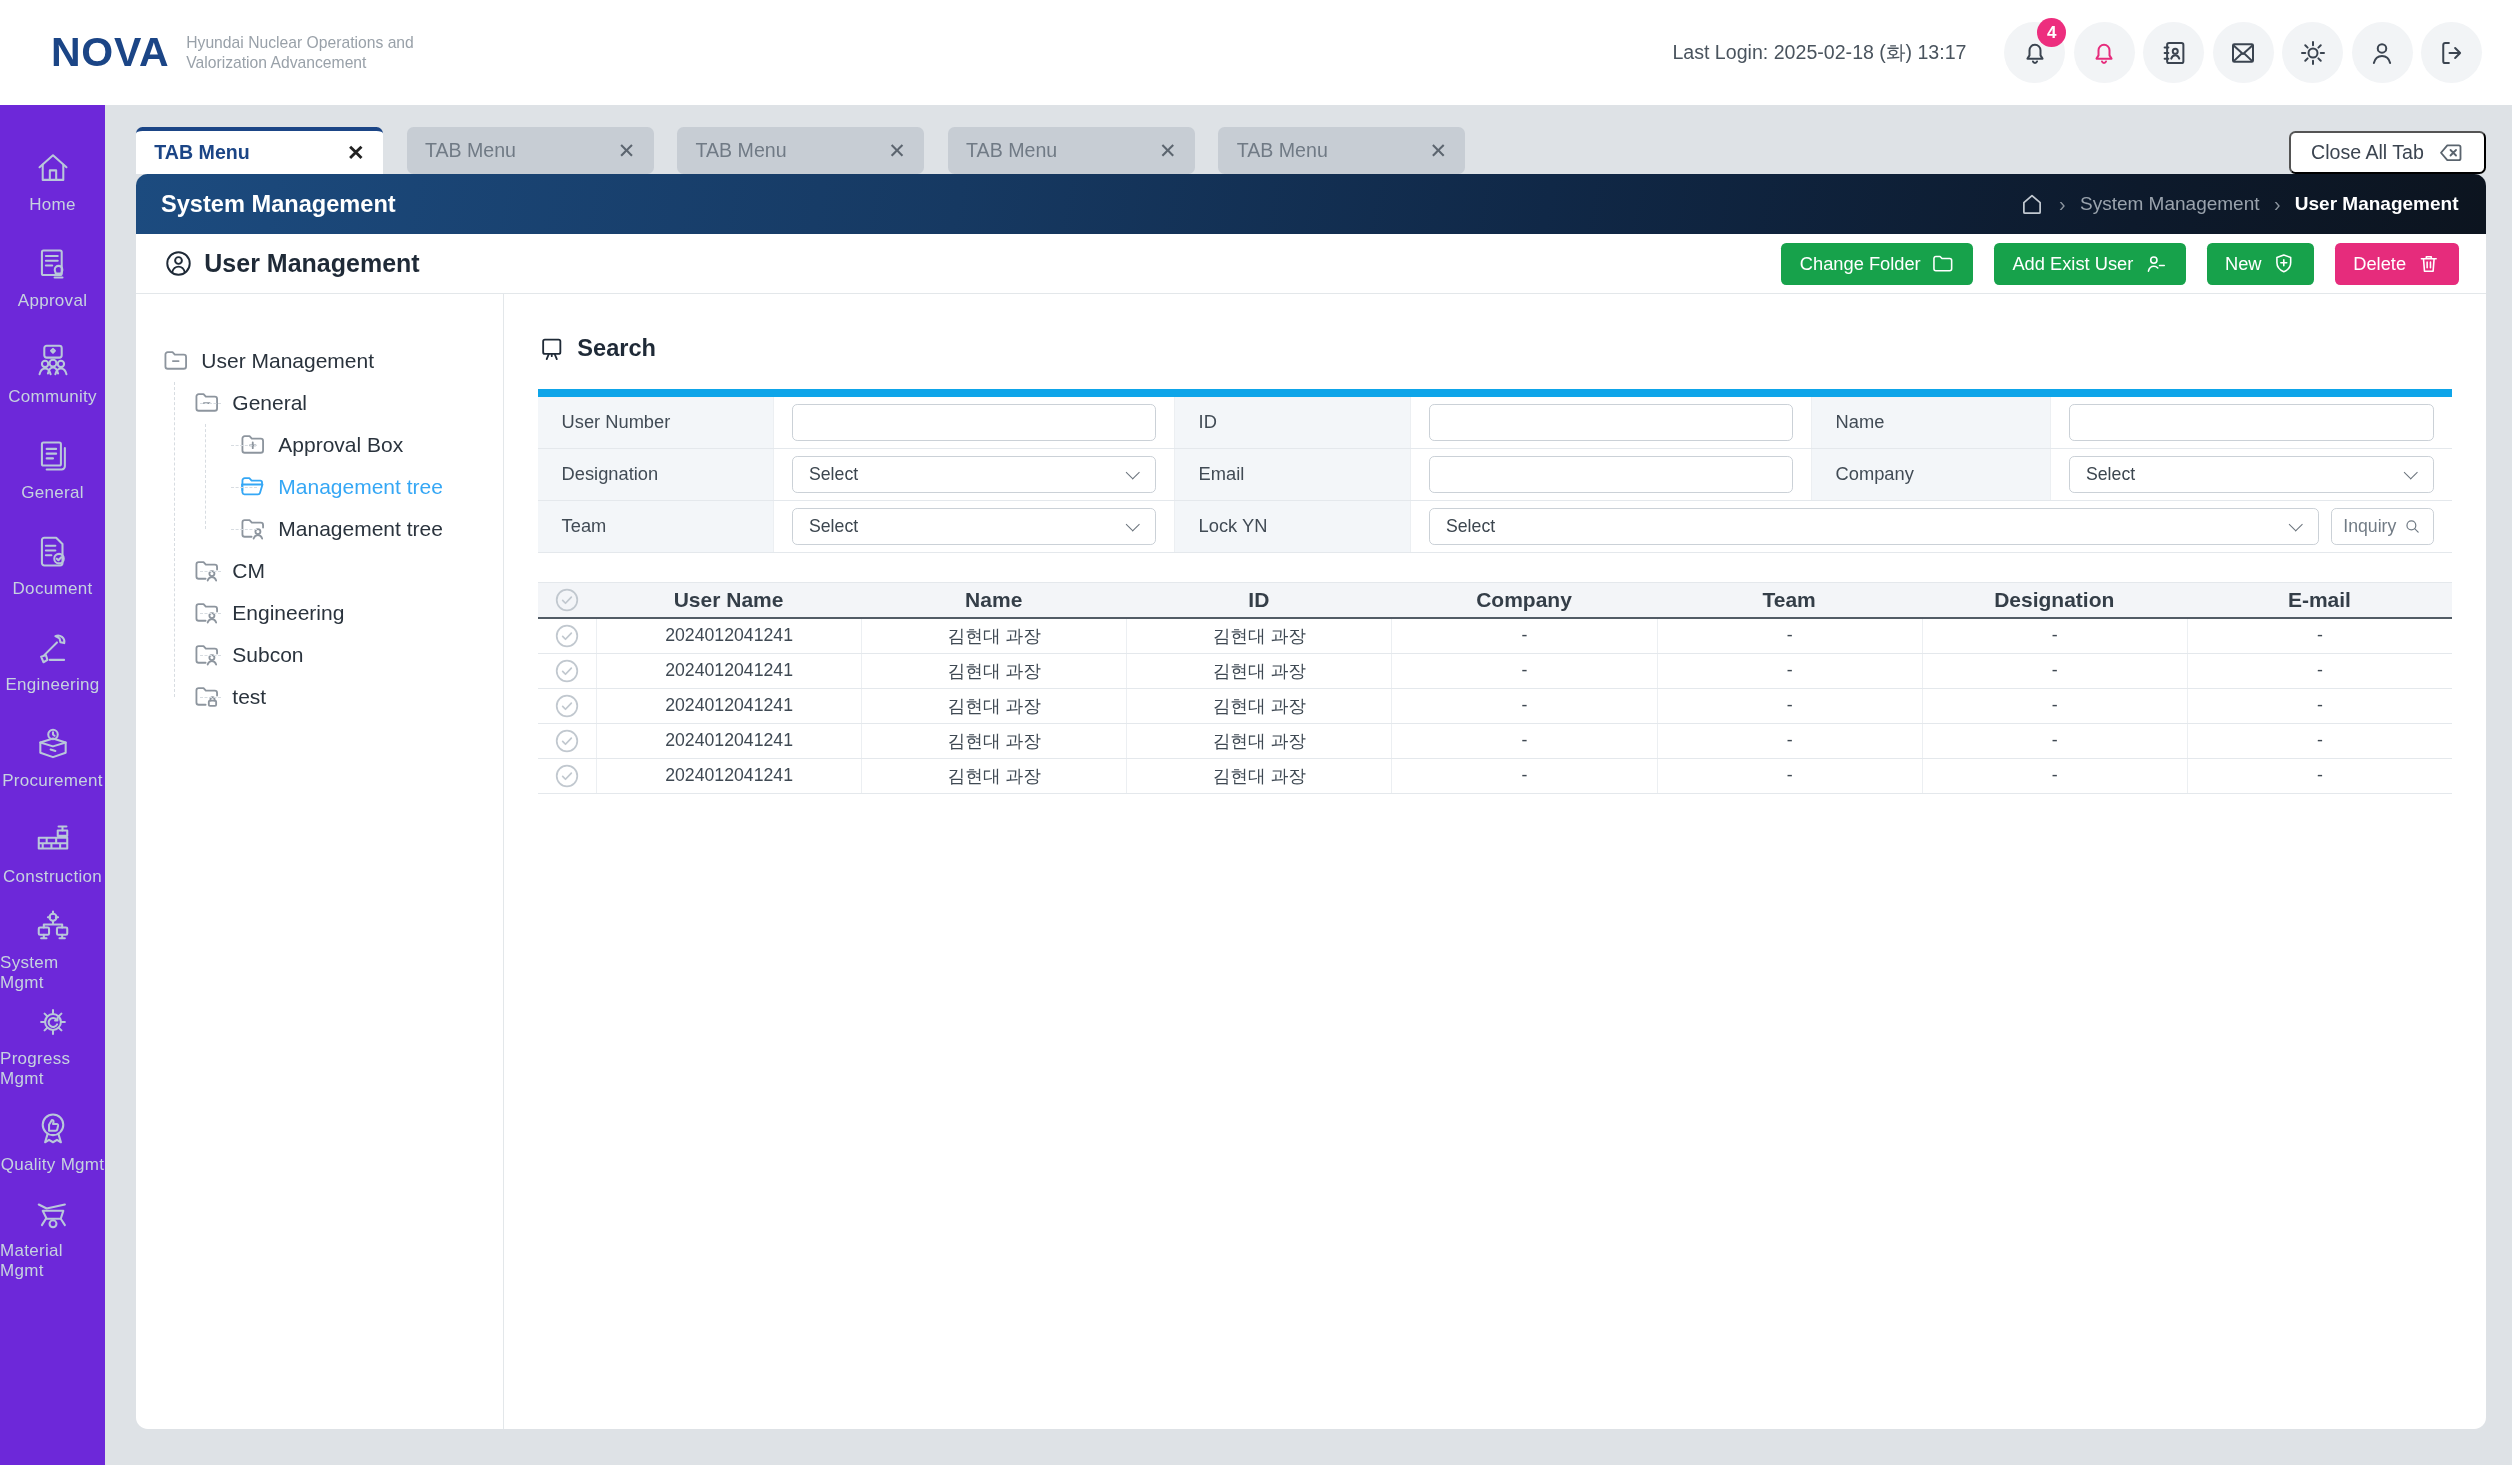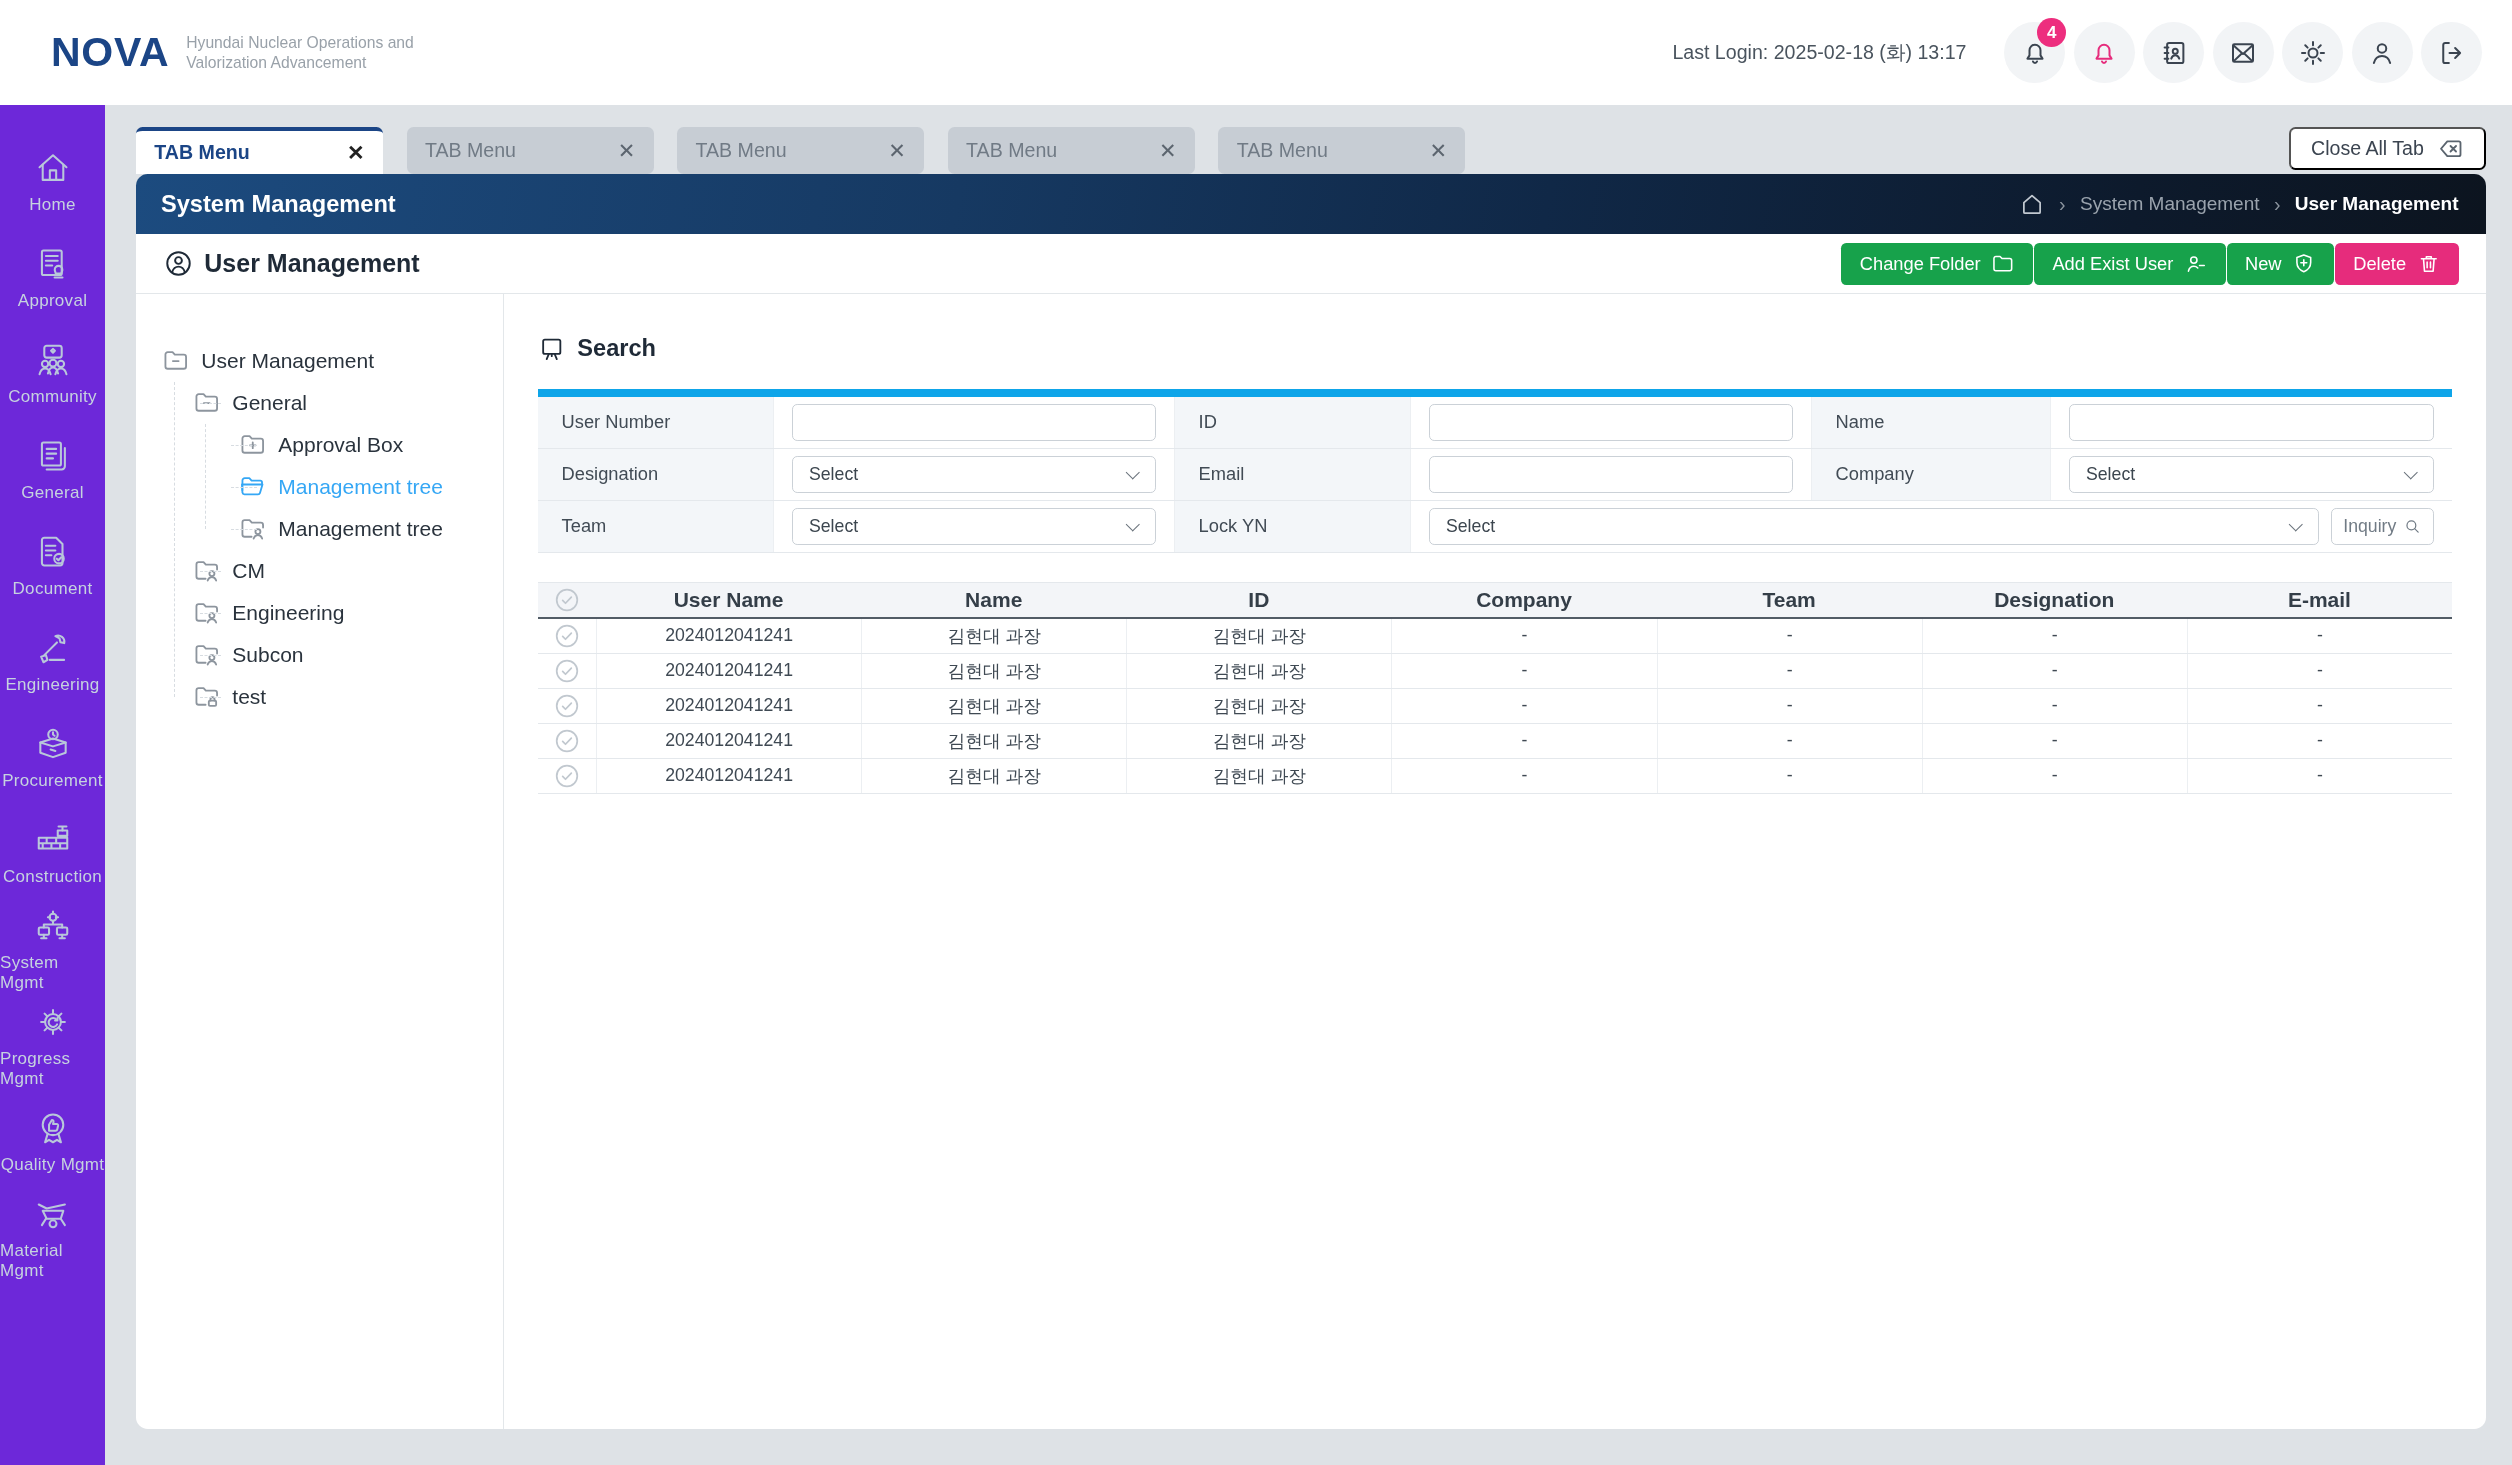--- a/index.html
+++ b/index.html
@@ -25,21 +25,21 @@
   .app-row { display:flex; height:1361px; }
   .sidebar { width:105px; background:#6d28d9; flex:none; padding-top:29px; }
   .side-item { height:96px; display:flex; flex-direction:column; align-items:center; justify-content:center;
                gap:7.9px; cursor:pointer; }
   .side-item svg { width:38px; height:38px; stroke:#b9c7da; fill:none; stroke-width:1.3; }
   .side-label { font-size:17px; color:#c6d2df; letter-spacing:0.3px; }
 
   .main { flex:1; padding:0 26px 0 31px; }
 
   
-  .tab-row { margin-top:22px; display:flex; align-items:flex-start; gap:23.6px; height:47px; }
+  .tab-row { margin-top:22px; display:flex; align-items:flex-end; gap:23.6px; height:47px; }
   .tab { width:247px; height:47px; background:#c7cdd4; border-radius:6.5px; display:flex; align-items:center;
          padding:0 18.3px; font-size:19.6px; color:#707a85; cursor:pointer; }
   .tab .tab-close { margin-left:auto; font-size:21px; color:#5c656f; cursor:pointer; }
   .tab.active { background:#fff; border-top:4.6px solid #1b4586; border-radius:6.5px 6.5px 0 0; height:47px;
                 color:#1b4586; font-weight:bold; }
   .tab.active .tab-close { color:#222; }
   .close-all { margin-left:auto; height:43px; background:#fff; border-radius:6.5px; display:flex; align-items:center;
                gap:13px; padding:0 19.6px; font-size:19.6px; color:#3b4450; cursor:pointer; }
   .close-all svg { width:27.5px; height:27.5px; stroke:#5a646e; }
 
@@ -51,21 +51,21 @@
   .breadcrumb svg { width:26px; height:26px; stroke:#c2c9d1; }
   .crumb-sep { color:#8b949e; font-size:19.6px; }
   .crumb { font-size:19px; color:#9aa3ad; cursor:pointer; }
   .crumb.current { color:#fff; font-weight:bold; }
 
   
   .card { background:#fff; border-radius:0 0 11.8px 11.8px; height:1195px; display:flex; flex-direction:column; }
   .toolbar { height:60px; border-bottom:0.7px solid #e3e7ea; display:flex; align-items:center; padding:0 27.5px; flex:none; }
   .page-title { display:flex; align-items:center; gap:11.8px; font-size:25px; font-weight:bold; color:#1f2a37; }
   .page-title svg { width:29px; height:29px; stroke:#1f2a37; }
-  .toolbar-btns { margin-left:auto; display:flex; gap:1px; }
+  .toolbar-btns { margin-left:auto; display:flex; gap:21px; }
   .btn { height:42px; border:none; border-radius:5.2px; display:flex; align-items:center; gap:10.5px; padding:0 18.3px;
          font-size:18.3px; color:#fff; font-family:inherit; cursor:pointer; }
   .btn svg { width:23.6px; height:23.6px; stroke:#fff; }
   .btn.green { background:#17a24b; }
   .btn.pink { background:#e62c7c; }
 
   .card-body { flex:1; display:flex; min-height:0; }
 
   
   .tree-panel { width:368px; flex:none; border-right:0.7px solid #e3e7ea; padding:46px 13px 0 26px; position:relative; }

